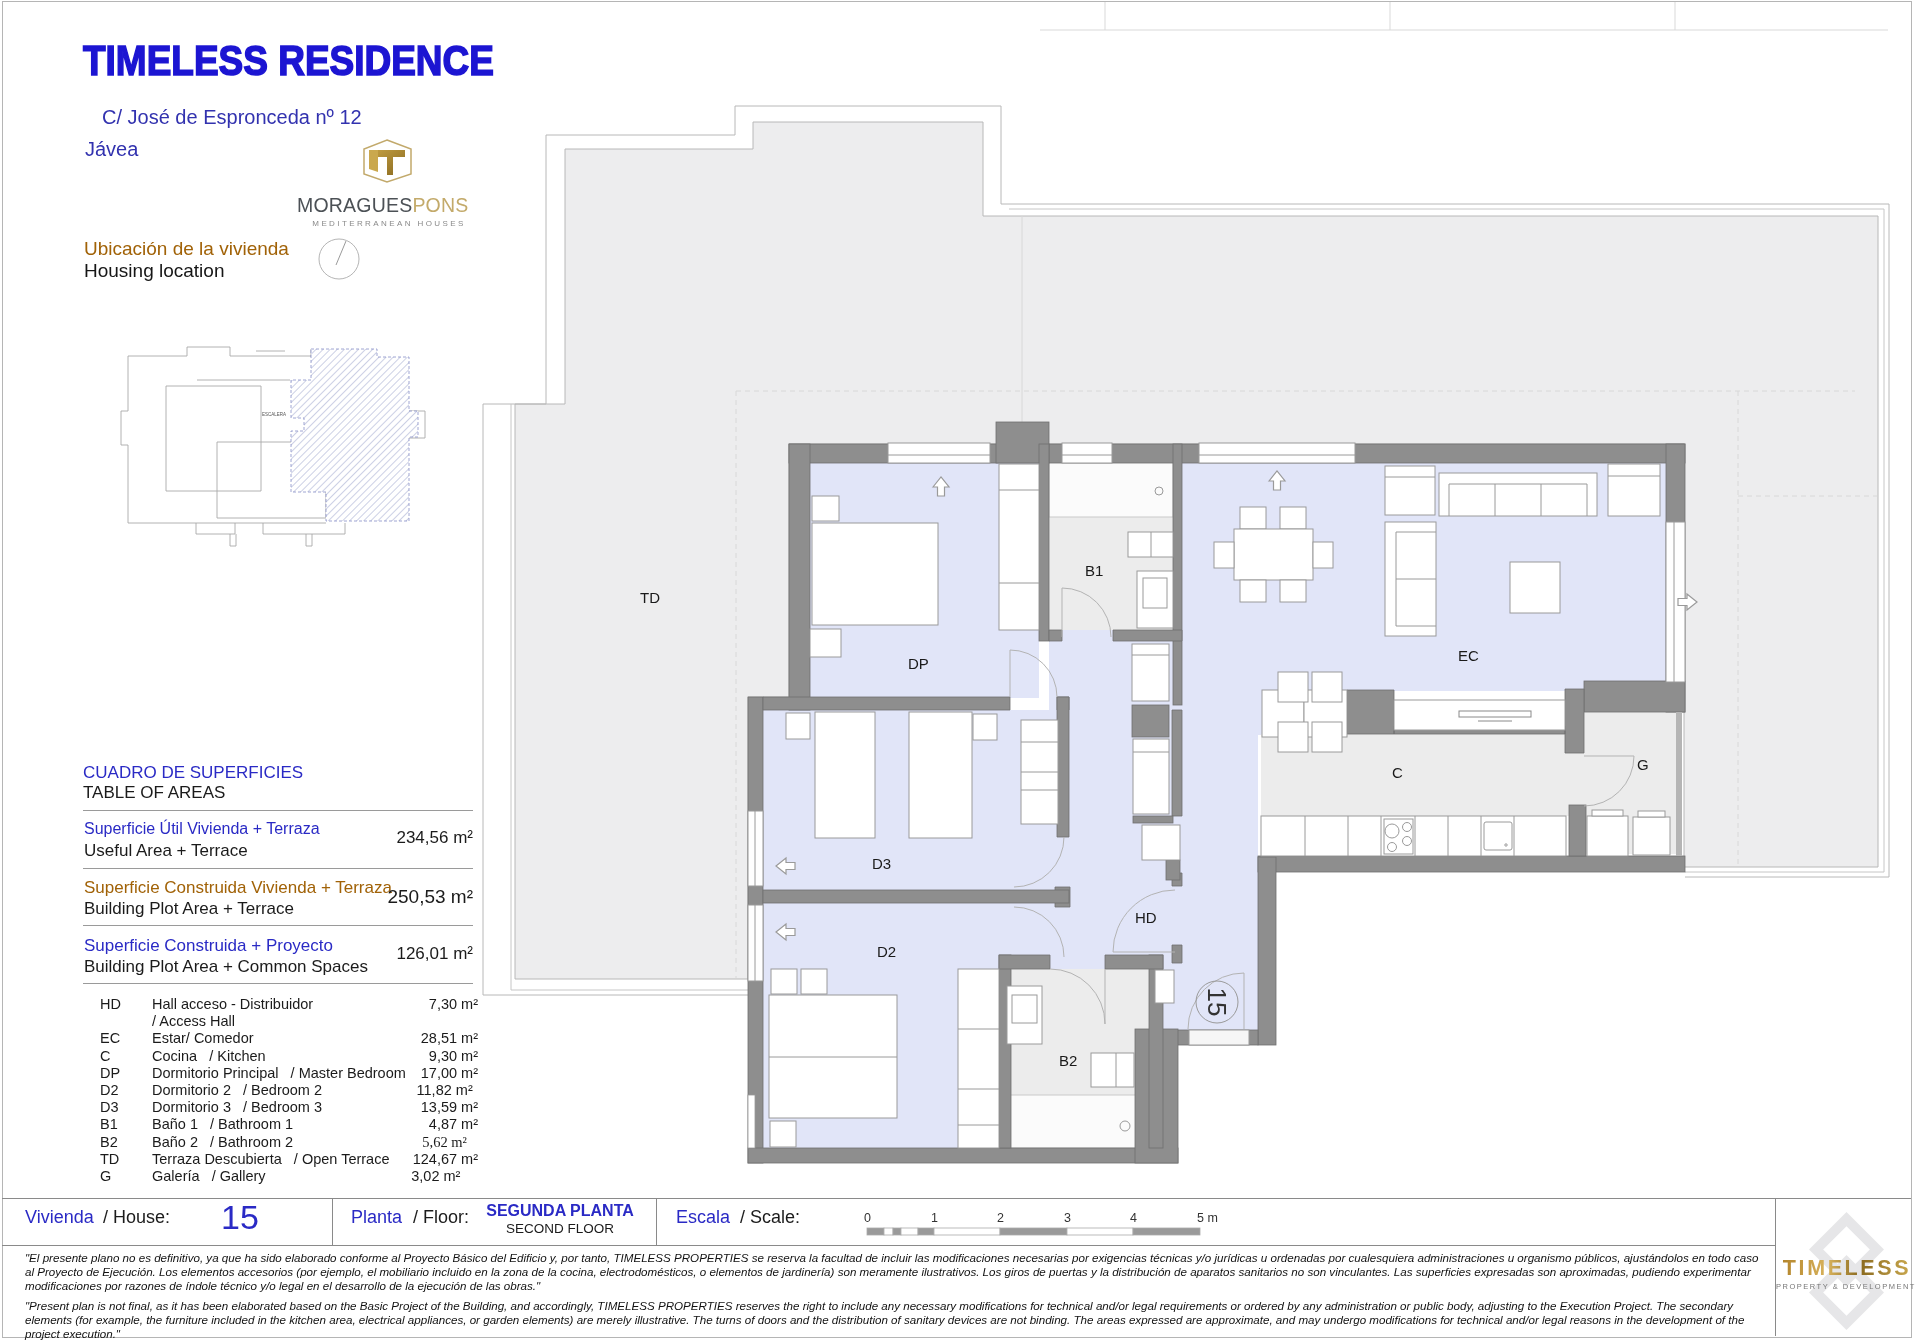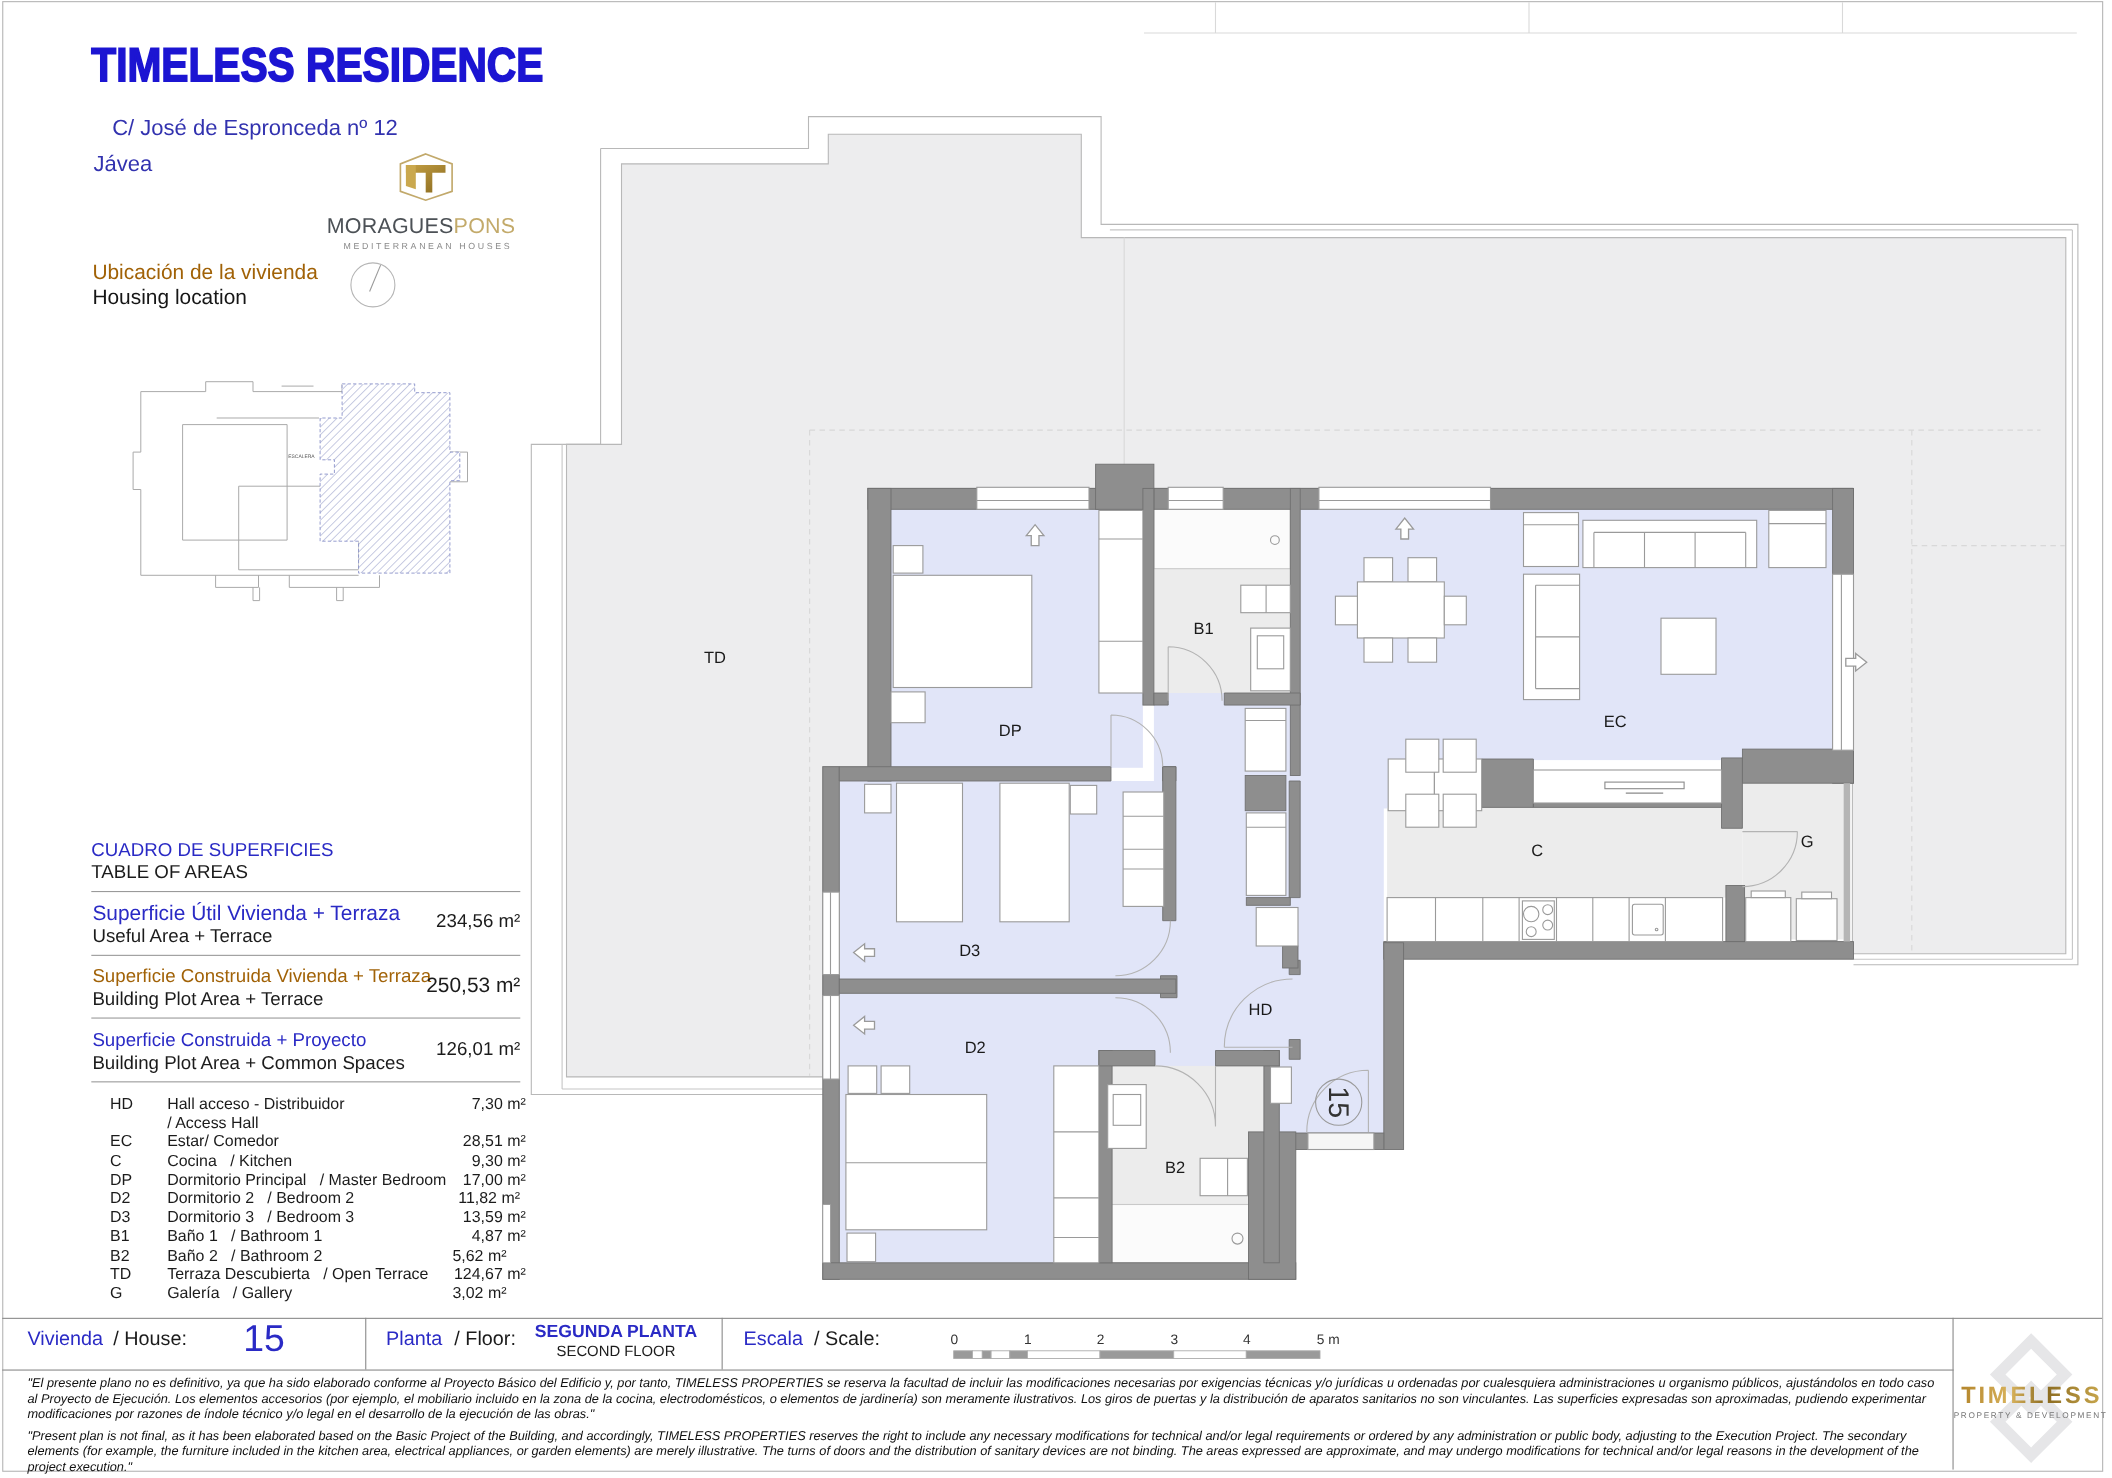--- a/index.html
+++ b/index.html
@@ -23,21 +23,21 @@
 <div class="abs" style="left:84px;top:238px;font-size:19px;color:#a16207;">Ubicación de la vivienda</div>
 
 <div class="abs" style="left:84px;top:260px;font-size:19px;color:#161616;">Housing location</div>
 
 <div class="abs" style="left:83px;top:763px;font-size:17px;color:#2a2ac5;">CUADRO DE SUPERFICIES</div>
 
 <div class="abs" style="left:83px;top:783px;font-size:17px;color:#1b1b1b;">TABLE OF AREAS</div>
 
 <div class="abs" style="left:83px;top:810px;width:390px;height:1px;background:#9a9a9a;"></div>
 
-<div class="abs" style="left:84px;top:820px;font-size:19px;color:#2a2ac5;">Superficie Útil Vivienda + Terraza</div>
+<div class="abs" style="left:84px;top:820px;font-size:16px;color:#2a2ac5;">Superficie Útil Vivienda + Terraza</div>
 <div class="abs" style="left:84px;top:841px;font-size:17px;color:#1b1b1b;">Useful Area + Terrace</div>
 <div class="abs" style="left:320px;top:828px;width:153px;text-align:right;font-size:17px;color:#1b1b1b;">234,56 m²</div>
 
 <div class="abs" style="left:83px;top:868px;width:390px;height:1px;background:#9a9a9a;"></div>
 
 <div class="abs" style="left:84px;top:878px;font-size:17px;color:#a16207;">Superficie Construida Vivienda + Terraza</div>
 <div class="abs" style="left:84px;top:899px;font-size:17px;color:#1b1b1b;">Building Plot Area + Terrace</div>
 <div class="abs" style="left:320px;top:886px;width:153px;text-align:right;font-size:19px;color:#1b1b1b;">250,53 m²</div>
 
 <div class="abs" style="left:83px;top:925px;width:390px;height:1px;background:#9a9a9a;"></div>
@@ -82,21 +82,21 @@
           <td style="text-align:right;white-space:nowrap;">13,59 m²</td>
         </tr>
 <tr>
           <td>B1</td>
           <td>Baño 1&nbsp;&nbsp; / Bathroom 1</td>
           <td style="text-align:right;white-space:nowrap;">4,87 m²</td>
         </tr>
 <tr>
           <td>B2</td>
           <td>Baño 2&nbsp;&nbsp; / Bathroom 2</td>
-          <td style="text-align:left;white-space:nowrap;">5,62 m²</td>
+          <td style="text-align:center;white-space:nowrap;font-family:Liberation Serif, serif;">5,62 m²</td>
         </tr>
 <tr>
           <td>TD</td>
           <td style="white-space:nowrap;">Terraza Descubierta&nbsp;&nbsp; / Open Terrace</td>
           <td style="text-align:right;white-space:nowrap;">124,67 m²</td>
         </tr>
 <tr>
           <td>G</td>
           <td>Galería&nbsp;&nbsp; / Gallery</td>
           <td style="text-align:left;white-space:nowrap;">3,02 m²</td>

